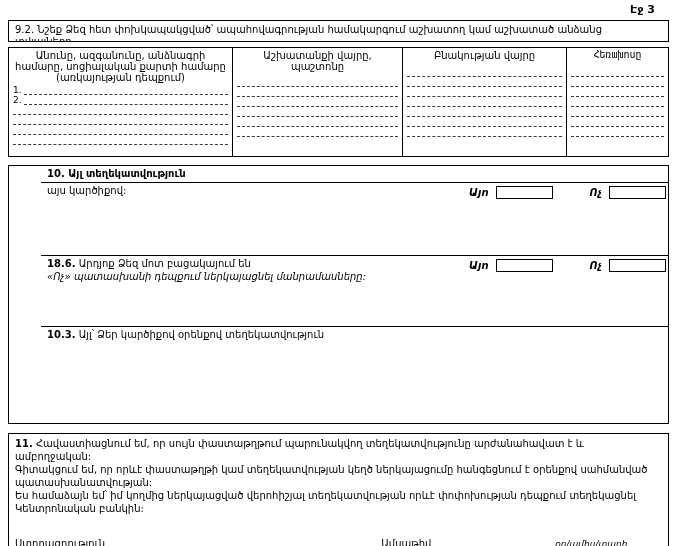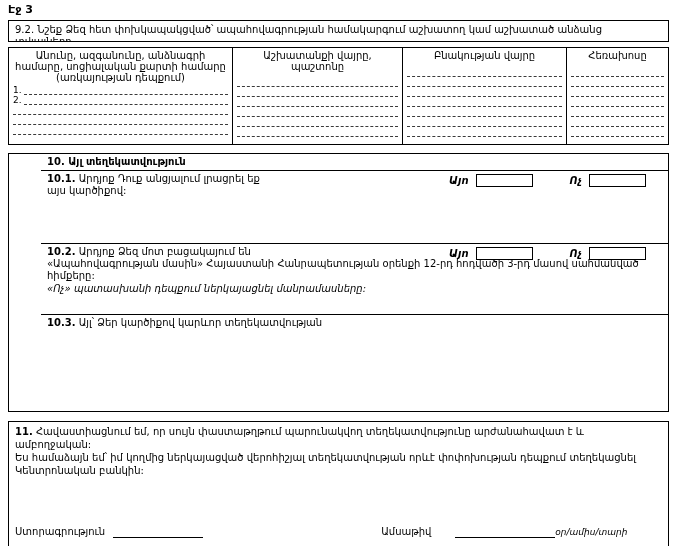--- a/index.html
+++ b/index.html
@@ -5,30 +5,30 @@
   * { margin:0; padding:0; box-sizing:border-box; }
   html,body { background:#fff; }
   body {
     width:677px; height:546px; overflow:hidden;
     color:#000;
     font-family:"DejaVu Sans","Liberation Sans",sans-serif;
     font-size:10px; line-height:12px;
   }
   .sheet { padding:4px 8px 0 8px; }
 
-  .page-label { font-weight:bold; font-size:11px; height:16px; padding-right:14px; }
+  .page-label { text-align:right; font-weight:bold; font-size:11px; height:16px; padding-right:14px; }
 
   .box { border:1px solid #000; }
 
   .s92 { padding:3px 6px; margin-bottom:5px; height:22px; overflow:hidden; }
 
   
-  .tbl { display:flex; border:1px solid #000; height:98px; margin-bottom:8px; }
+  .tbl { display:flex; border:1px solid #000; height:110px; margin-bottom:8px; }
   .cell { border-right:1px solid #000; padding:2px 4px; display:flex; flex-direction:column; overflow:hidden; }
-  .cell:last-child { border-right:none; }
+  .cell:last-child { border-right:none;font-family:Liberation Mono, monospace; }
   .c1 { width:224px; }
   .c2 { width:170px; }
   .c3 { width:164px; }
   .c4 { flex:1; }
   .cell-header { text-align:center; line-height:11px; margin-bottom:2px; }
   .c2 .cell-header { max-width:120px; margin:0 auto 5px auto; }
   .c3 .cell-header, .c4 .cell-header { margin-bottom:6px; }
   .fillrow { display:flex; align-items:flex-end; height:10px; flex:none; }
   .rownum { font-size:9px; line-height:9px; margin-right:2px; }
   .dash { flex:1; border-bottom:1px dashed #3a3a3a; height:100%; }
@@ -37,21 +37,21 @@
   .sec10 { margin-bottom:9px;padding-left:32px; }
   .sec10 .hdr { font-weight:bold; padding:2px 6px; border-bottom:1px solid #000; }
   .qrow { position:relative; padding:2px 6px; border-bottom:1px solid #000; overflow:hidden; }
   .qrow:last-child { border-bottom:none; }
   .q1 { height:73px; }
   .q2 { height:71px; }
   .q3 { height:96px; }
   .q-num { font-weight:bold; }
   .q-note { font-style:italic; margin-top:1px; }
   .answer-area { flex:1; min-height:10px; }
-  .yn { position:absolute; top:3px; left:408px; display:flex; align-items:center; }
+  .yn { position:absolute; top:3px; left:428px; display:flex; align-items:center; }
   .yn-label { font-weight:bold; font-style:italic; margin-right:7px; white-space:nowrap; }
   .yn-box { width:57px; height:13px; border:1px solid #000; display:inline-block; background:#fff; }
   .yn-spacer { width:37px; }
 
   
   .s11 { height:126px; padding:3px 6px 4px 6px; display:flex; flex-direction:column; }
   .s11 p { line-height:13px; }
   .sigrow { margin-top:auto; display:flex; align-items:flex-start; padding-bottom:4px; }
   .sig-label { margin-right:8px; line-height:12px; }
   .sig-line { display:inline-block; width:90px; height:12px; border-bottom:1px solid #000; }
@@ -167,66 +167,62 @@
       <div class="fillrow">
           <span class="dash"></span>
         </div>
     </div>
   </div>
 
   <div class="box sec10">
     <div class="hdr">10. Այլ տեղեկատվություն</div>
 
     <div class="qrow q1">
-      <div>
-        <span class="q-num">10.1.</span>
-        <span>Արդյոք Դուք անցյալում լրացրել եք</span>
-      </div>
       <div>այս կարծիքով:</div>
       <div class="answer-area"></div>
       <div class="yn">
         <span class="yn-label">Այո</span>
         <span class="yn-box"></span>
         <span class="yn-spacer"></span>
         <span class="yn-label">Ոչ</span>
         <span class="yn-box"></span>
       </div>
     </div>
 
     <div class="qrow q2">
       <div>
-        <span class="q-num">10.2.</span>
+        <span class="q-num">18.6.</span>
         <span>Արդյոք Ձեզ մոտ բացակայում են</span>
       </div>
-      <div>«Ապահովագրության մասին» Հայաստանի Հանրապետության օրենքի 12-րդ հոդվածի 3-րդ մասով սահմանված հիմքերը:</div>
       <div class="q-note">«Ոչ» պատասխանի դեպքում ներկայացնել մանրամասները:</div>
       <div class="answer-area"></div>
       <div class="yn">
         <span class="yn-label">Այո</span>
         <span class="yn-box"></span>
         <span class="yn-spacer"></span>
         <span class="yn-label">Ոչ</span>
         <span class="yn-box"></span>
       </div>
     </div>
 
     <div class="qrow q3">
       <div>
         <span class="q-num">10.3.</span>
-        <span>Այլ՝ Ձեր կարծիքով կարևոր տեղեկատվության</span>
+        <span>Այլ՝ Ձեր կարծիքով օրենքով տեղեկատվություն</span>
       </div>
       <div class="answer-area"></div>
     </div>
   </div>
 
   <div class="box s11">
     <p>
       <span class="q-num">11.</span>
       <span>Հավաստիացնում եմ, որ սույն փաստաթղթում պարունակվող տեղեկատվությունը արժանահավատ է և ամբողջական:</span>
     </p>
+    <p>Գիտակցում եմ, որ որևէ փաստաթղթի կամ տեղեկատվության կեղծ ներկայացումը հանգեցնում է օրենքով սահմանված պատասխանատվության:</p>
     <p>Ես համաձայն եմ՝ իմ կողմից ներկայացված վերոհիշյալ տեղեկատվության որևէ փոփոխության դեպքում տեղեկացնել Կենտրոնական բանկին:</p>
 
     <div class="sigrow">
       <span class="sig-label">Ստորագրություն</span>
       <span class="sig-line"></span>
       <span class="mid-spacer"></span>
       <span class="date-label">Ամսաթիվ</span>
       <span class="date-wrap">
         <span class="date-line"></span>
         <span class="date-hint">օր/ամիս/տարի</span>

